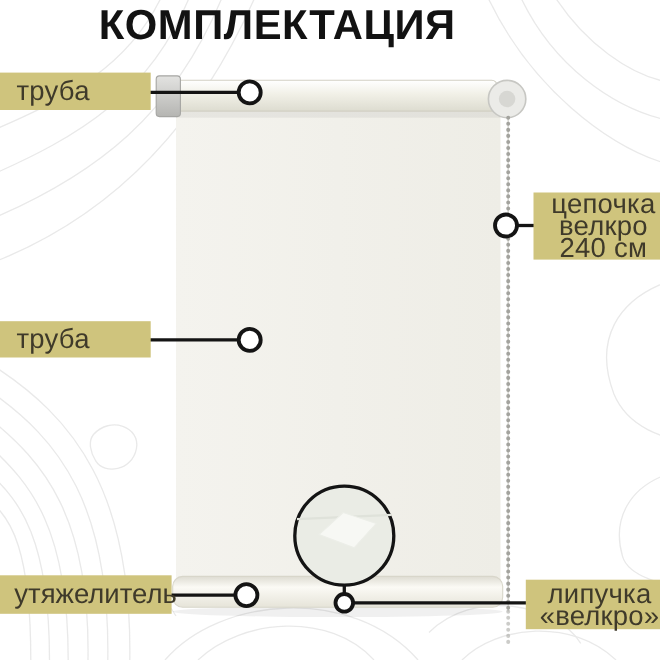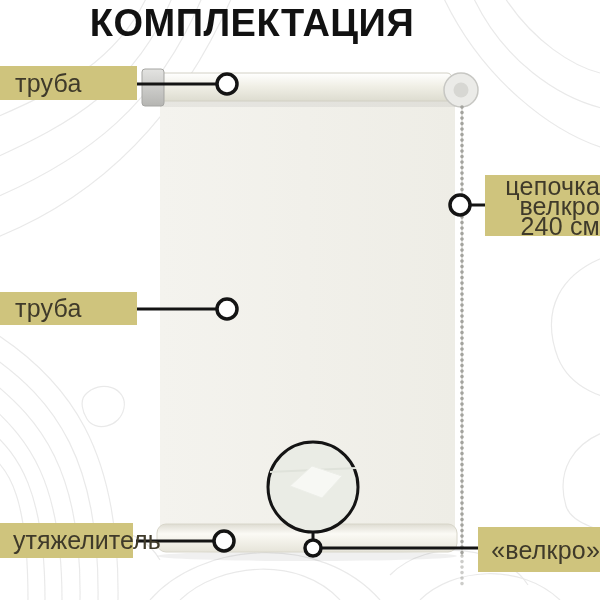--- a/index.html
+++ b/index.html
@@ -39,27 +39,27 @@
     color:var(--label-text);
     font-size:25px;
     line-height:21px;
     display:flex;
     align-items:center;
     box-sizing:border-box;
     letter-spacing:.2px;
   }
   .label.multiline{
     flex-direction:column;
-    align-items:flex-end;
+    align-items:center;
     justify-content:center;
     line-height:20px;
   }
   .label-tube  {left:0;   top:66px;  width:137px; height:34px; padding-left:15px;}
   .label-fabric{left:0;   top:292px; width:137px; height:33px; padding-left:15px;}
-  .label-weight{left:0;   top:523px; width:133px; height:35px; padding-left:13px; letter-spacing:0;}
+  .label-weight{left:0;   top:523px; width:156px; height:35px; padding-left:13px; letter-spacing:0;}
   .label-chain {left:485px;top:175px; width:115px; height:61px; padding-left:12px;}
   .label-velcro{left:478px;top:527px; width:122px; height:45px; padding-left:12px;}
 </style>
 </head>
 <body>
 
 <div class="canvas">
 
   <svg class="layer" viewBox="0 0 600 600">
     <g fill="none" stroke="#e7e7e7" stroke-width="1.2" opacity="0.9">
@@ -161,16 +161,17 @@
     <span>утяжелитель</span>
   </div>
 
   <div class="label label-chain multiline">
     <span>цепочка</span>
     <span>велкро</span>
     <span>240 см</span>
   </div>
 
   <div class="label label-velcro multiline">
+    <span>липучка</span>
     <span>«велкро»</span>
   </div>
 
 </div>
 
 </body></html>

